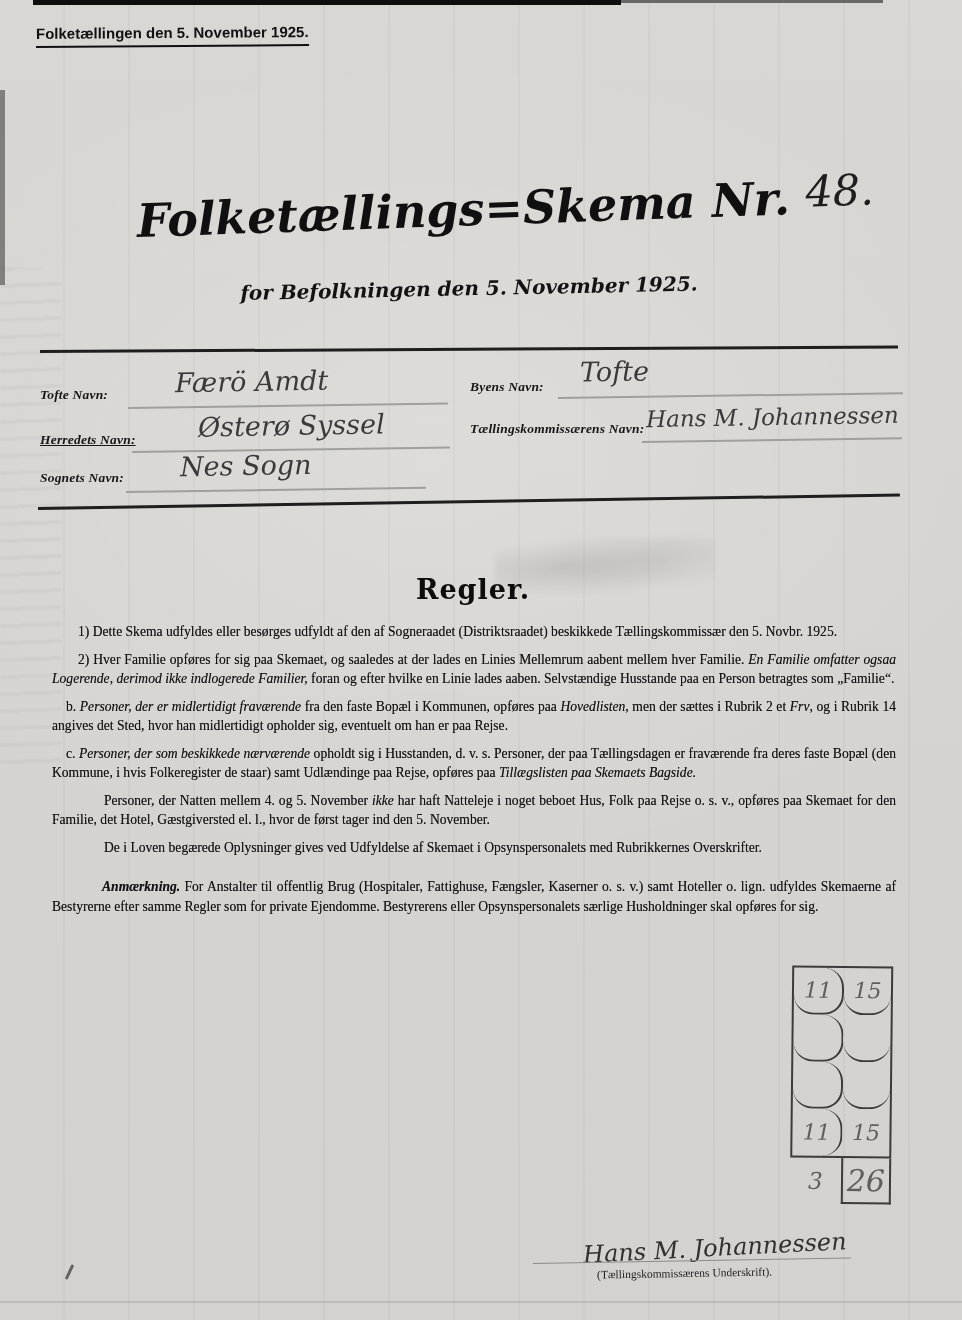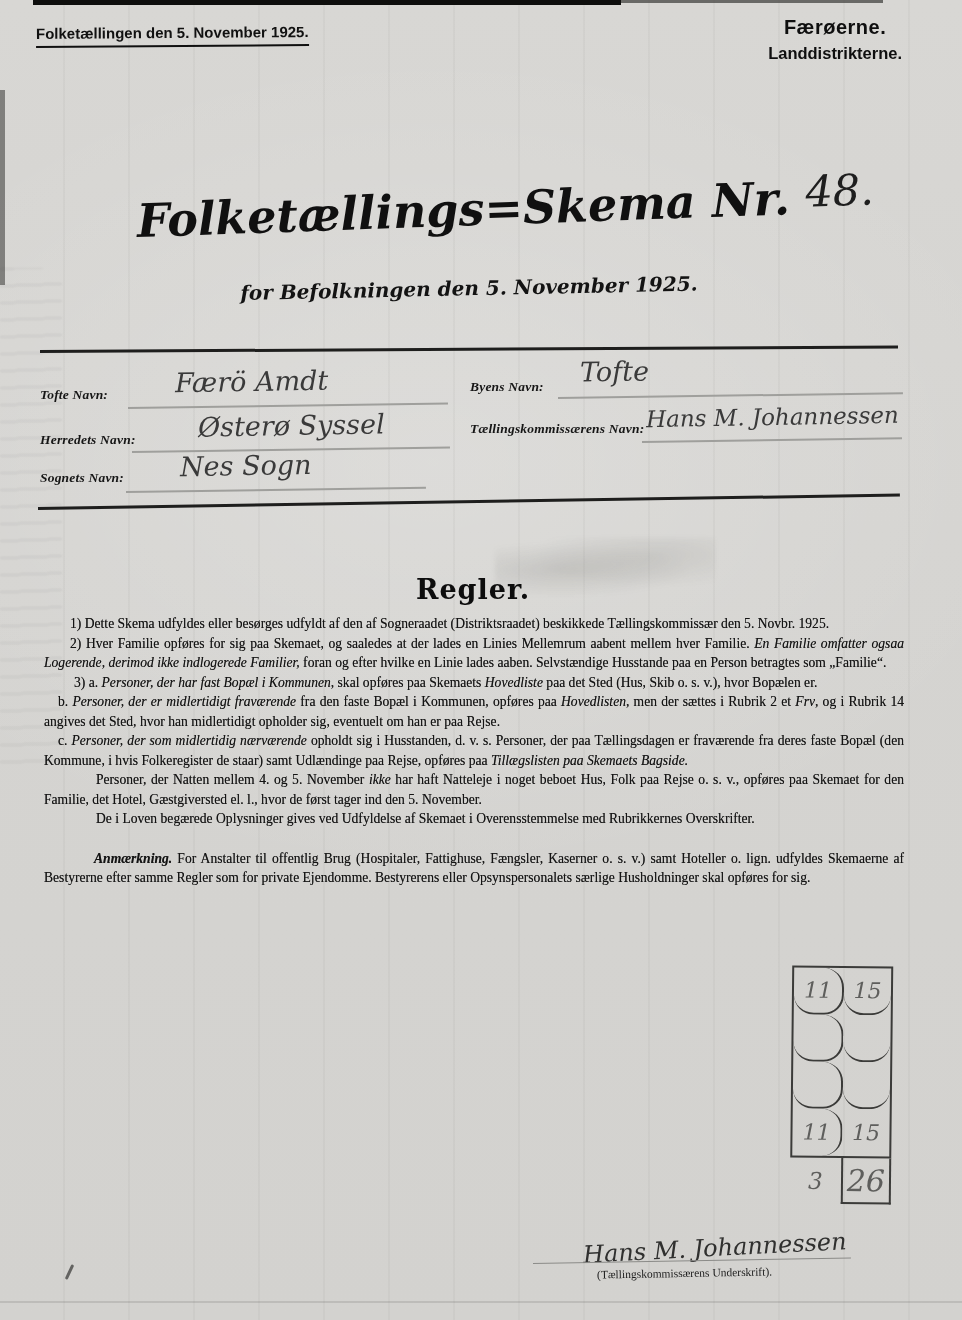--- a/index.html
+++ b/index.html
@@ -46,21 +46,21 @@
   
   .f-label { position:absolute; font-style:italic; font-weight:bold; font-size:13.5px; color:#161616; letter-spacing:.2px; white-space:nowrap; }
   .f-value { position:absolute; color:#3a3a3a; white-space:nowrap; transform:rotate(-1deg); }
   .f-line { position:absolute; height:1.5px; background:#9f9f9c; transform-origin:left center; transform:rotate(-.8deg); }
   
   .regler-hd { left:0; width:962px; top:574px; text-align:center; transform:translateX(-8px);
       font-family:"DejaVu Serif", serif; font-weight:bold; font-size:27px; letter-spacing:1px; color:#0d0d0d; }
   #rules-container { position:absolute; left:44px; top:614px; width:860px;
       font-size:13.6px; line-height:19.5px; text-align:justify; color:#141414;
       text-shadow:0 0 .4px rgba(0,0,0,.55); }
-  #rules-container p { margin:0; }
+  #rules-container p { margin:8px; }
   .p-num { text-indent:26px; }
   .p-sub-a { text-indent:30px; }
   .p-sub { margin-left:58px; text-indent:14px; }
   .p-hang { text-indent:52px; }
   .p-remark { margin-top:20px !important; text-indent:50px; }
   .it { font-style:italic; }
   .bd { font-weight:bold;font-style:italic; }
   
   .tally { left:791px; top:966px; transform:rotate(.6deg); color:#5e5e5c; }
   .tally-grid { display:grid; grid-template-columns:50px 47px; grid-auto-rows:47px; width:97px;
@@ -87,62 +87,57 @@
   <div class="abs bleed"></div>
   <div class="abs bar-top1"></div>
   <div class="abs bar-top2"></div>
   <div class="abs edge-left"></div>
   <div class="abs smudge-left"></div>
   <div class="abs smudge-mid"></div>
   <div class="abs pen-mark"></div>
   <div class="abs bottom-line"></div>
 
   <div class="abs hdr-left">Folketællingen den 5. November 1925.</div>
-  <div class="abs hdr-right">
-    <div class="hdr-region">Færøerne.</div>
-    <div class="hdr-sub">Landdistrikterne.</div>
-  </div>
 
   <div class="abs title-row">
     <span class="title-main">Folketællings=Skema Nr.</span><span class="hw title-number">48.</span>
   </div>
   <div class="abs subtitle">for Befolkningen den 5. November 1925.</div>
 
   <div class="abs rule rule-top"></div>
   <div class="abs rule rule-bottom"></div>
 
   <span class="f-label" style="left:40px; top:387px;">Tofte Navn:</span>
   <span class="f-value hw" style="left:175px; top:366px; font-size:27px;">Færö Amdt</span>
   <div class="f-line" style="left:128px; top:407px; width:320px;"></div>
 
   <span class="f-label" style="left:470px; top:379px;">Byens Navn:</span>
   <span class="f-value hw" style="left:580px; top:356px; font-size:27px;">Tofte</span>
   <div class="f-line" style="left:558px; top:397px; width:345px;"></div>
 
-  <span class="f-label" style="left:40px; top:432px;">Herredets Navn:</span>
+  <span class="f-label" style="left:40px; top:432px;text-decoration:underline;">Herredets Navn:</span>
   <span class="f-value hw" style="left:198px; top:410px; font-size:27px;">Østerø Syssel</span>
   <div class="f-line" style="left:132px; top:451px; width:318px;"></div>
 
   <span class="f-label" style="left:470px; top:421px;">Tællingskommissærens Navn:</span>
   <span class="f-value hw" style="left:646px; top:404px; font-size:23px;">Hans M. Johannessen</span>
   <div class="f-line" style="left:642px; top:441px; width:260px;"></div>
 
   <span class="f-label" style="left:40px; top:470px;">Sognets Navn:</span>
   <span class="f-value hw" style="left:180px; top:450px; font-size:27px;">Nes Sogn</span>
   <div class="f-line" style="left:126px; top:491px; width:300px;"></div>
 
   <div class="abs regler-hd">Regler.</div>
   <div id="rules-container">
       <p class="rp p-num"><span>1) Dette Skema udfyldes eller besørges udfyldt af den af Sogneraadet (Distriktsraadet) beskikkede Tællingskommissær den 5. Novbr. 1925.</span></p>
       <p class="rp p-num"><span>2) Hver Familie opføres for sig paa Skemaet, og saaledes at der lades en Linies Mellemrum aabent mellem hver Familie. </span><span class="it">En Familie omfatter ogsaa Logerende, derimod ikke indlogerede Familier,</span><span> foran og efter hvilke en Linie lades aaben. Selvstændige Husstande paa en Person betragtes som „Familie“.</span></p>
-      <p class="rp p-sub-a"><span>3) a. </span><span class="it">Personer, der har fast Bopæl i Kommunen</span><span>, skal opføres paa Skemaets </span><span class="it">Hovedliste</span><span> paa det Sted (Hus, Skib o. s. v.), hvor Bopælen er.</span></p>
       <p class="rp p-sub"><span>b. </span><span class="it">Personer, der er midlertidigt fraværende</span><span> fra den faste Bopæl i Kommunen, opføres paa </span><span class="it">Hovedlisten</span><span>, men der sættes i Rubrik 2 et </span><span class="it">Frv</span><span>, og i Rubrik 14 angives det Sted, hvor han midlertidigt opholder sig, eventuelt om han er paa Rejse.</span></p>
-      <p class="rp p-sub"><span>c. </span><span class="it">Personer, der som midlertidig nærværende</span><span> opholdt sig i Husstanden, d. v. s. Personer, der paa Tællingsdagen er fraværende fra deres faste Bopæl (den Kommune, i hvis Folkeregister de staar) samt Udlændinge paa Rejse, opføres paa </span><span class="it">Tillægslisten paa Skemaets Bagside.</span></p>
+      <p class="rp p-sub"><span>c. </span><span class="it">Personer, der som beskikkede nærværende</span><span> opholdt sig i Husstanden, d. v. s. Personer, der paa Tællingsdagen er fraværende fra deres faste Bopæl (den Kommune, i hvis Folkeregister de staar) samt Udlændinge paa Rejse, opføres paa </span><span class="it">Tillægslisten paa Skemaets Bagside.</span></p>
       <p class="rp p-hang"><span>Personer, der Natten mellem 4. og 5. November </span><span class="it">ikke</span><span> har haft Natteleje i noget beboet Hus, Folk paa Rejse o. s. v., opføres paa Skemaet for den Familie, det Hotel, Gæstgiversted el. l., hvor de først tager ind den 5. November.</span></p>
-      <p class="rp p-hang"><span>De i Loven begærede Oplysninger gives ved Udfyldelse af Skemaet i Overensstemmelse med Rubrikkernes Overskrifter.</span></p>
+      <p class="rp p-hang"><span>De i Loven begærede Oplysninger gives ved Udfyldelse af Skemaet i Opsynspersonalets med Rubrikkernes Overskrifter.</span></p>
       <p class="rp p-remark"><span class="bd">Anmærkning.</span><span> For Anstalter til offentlig Brug (Hospitaler, Fattighuse, Fængsler, Kaserner o. s. v.) samt Hoteller o. lign. udfyldes Skemaerne af Bestyrerne efter samme Regler som for private Ejendomme. Bestyrerens eller Opsynspersonalets særlige Husholdninger skal opføres for sig.</span></p>
     </div>
 
   <div class="abs tally">
     <div class="tally-grid">
       <div class="t-cell bR bB">11</div>
       <div class="t-cell bB">15</div>
       <div class="t-cell bR bB"></div>
       <div class="t-cell bB"></div>
       <div class="t-cell bR bB"></div>

